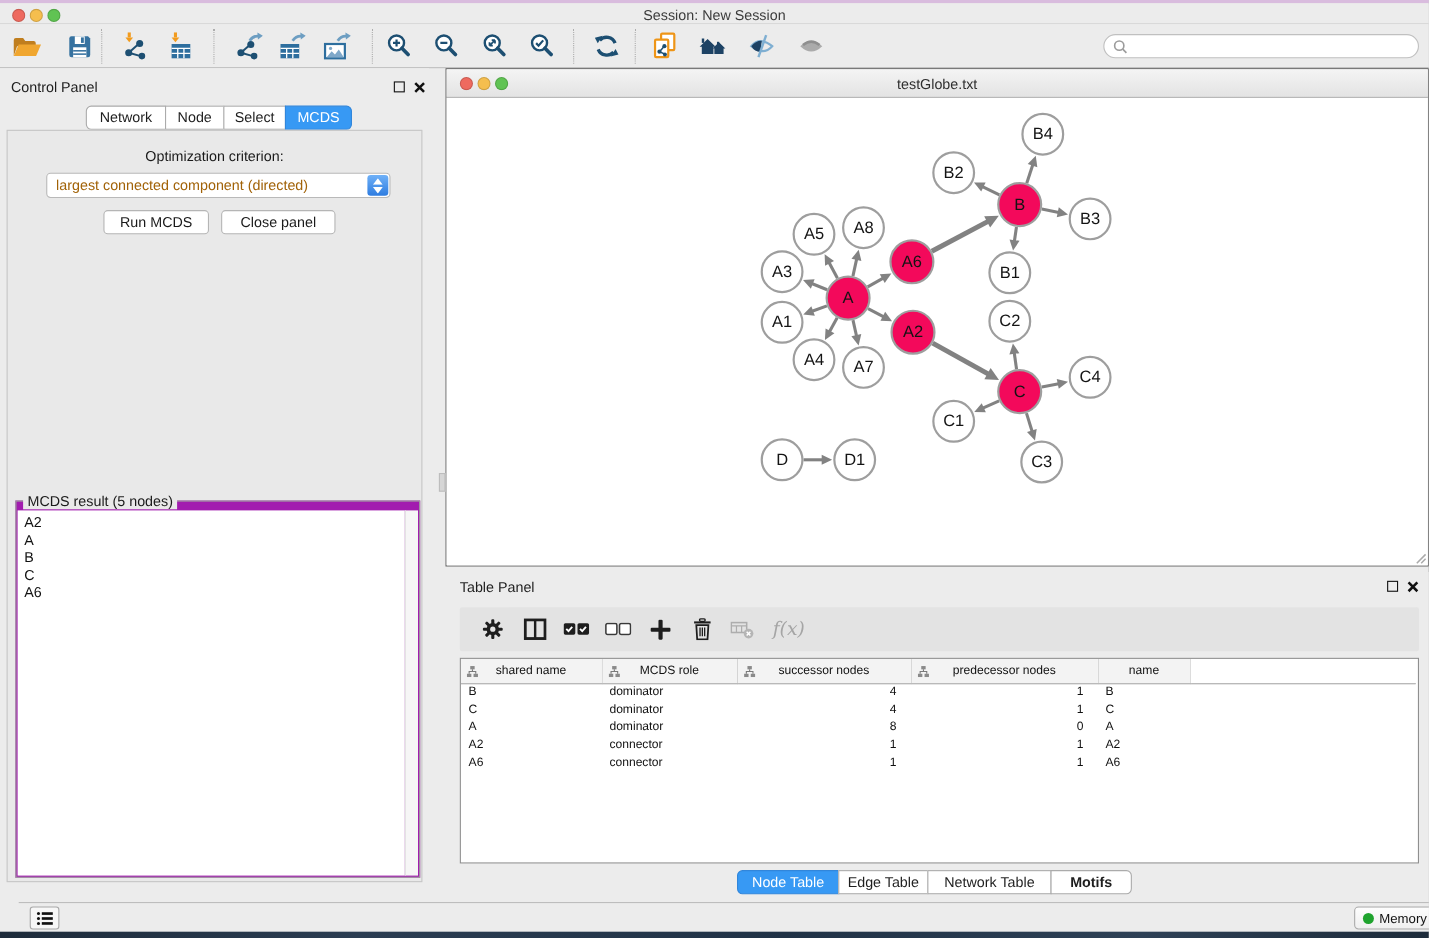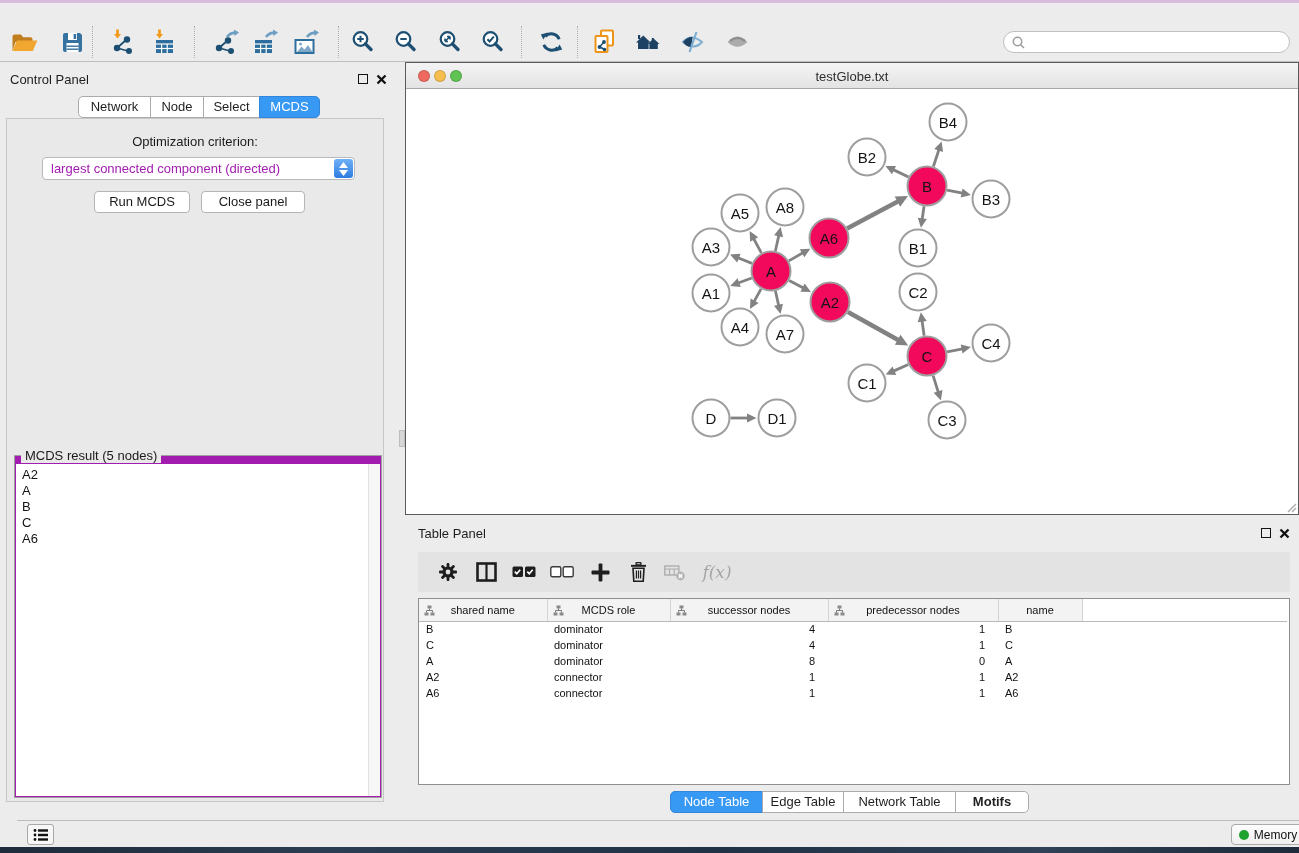--- a/index.html
+++ b/index.html
@@ -30,21 +30,21 @@
   .seg-tabs{position:absolute;display:flex;}
   .seg-tab{height:22px;line-height:20px;text-align:center;font-size:13px;color:#1E1E1E;background:#FFF;
     border:1px solid #ABABAB;margin-left:-1px;cursor:default;}
   .seg-tab:first-child{border-radius:5px 0 0 5px;margin-left:0;}
   .seg-tab:last-child{border-radius:0 5px 5px 0;}
   .seg-tab.active{background:#3799F4;border-color:#3186DB;color:#FFF;}
   .tab-pane{position:absolute;left:6px;top:56px;width:378px;height:684px;background:#E9E9E9;
     border:1px solid #C6C6C6;}
   .crit-label{position:absolute;left:0;width:390px;top:72px;text-align:center;font-size:13px;color:#1A1A1A;}
   .dropdown{position:absolute;left:42px;top:95px;width:313px;height:23px;background:#FFF;
-    border:1px solid #B9B9B9;border-radius:4px;font-size:13px;color:#a21caf;
+    border:1px solid #B9B9B9;border-radius:4px;font-size:13px;color:#a16207;
     display:flex;align-items:center;padding-left:8px;}
   .stepper{position:absolute;right:1px;top:1px;bottom:1px;width:19px;border-radius:3px;
     background:linear-gradient(#6FB1F8,#2E7CE0);display:flex;flex-direction:column;
     align-items:center;justify-content:center;gap:2px;}
   .btn{position:absolute;height:22px;background:#FFF;border:1px solid #B5B5B5;border-radius:4px;
     font-size:13px;color:#1A1A1A;text-align:center;line-height:20px;cursor:default;}
   .fieldset{position:absolute;left:14px;top:393px;width:368px;height:343px;border:1px solid #A0A0A0;
     background:#a21caf;padding-left:32px;}
   .fieldset legend,.fs-legend{position:absolute;top:-8px;left:6px;background:#E9E9E9;padding:0 4px;
     font-size:13px;color:#1A1A1A;}
@@ -91,20 +91,26 @@
   .desktop-strip{position:absolute;left:0;top:847px;width:1299px;height:6px;
     background:linear-gradient(90deg,#1D2B3A,#2B3D52 25%,#203246 55%,#2E4156 80%,#1D2B3A);}
 </style>
 </head>
 <body>
 
 <div class="window">
 
   <div class="top-strip"></div>
 
+  <div class="titlebar">
+    <span class="tl red" style="left:11px"></span>
+    <span class="tl yel" style="left:27px"></span>
+    <span class="tl grn" style="left:43px"></span>
+    <div class="win-title">Session: New Session</div>
+  </div>
 
   <div class="toolbar">
     <div class="tool" style="left:7px">
       <svg width="27" height="23" viewBox="0 0 27 23">
         <path d="M1.5 20 V5.5 Q1.5 3.5 3.5 3.5 h6.5 l2 2.7 h7.5 Q21.5 6.2 21.5 8.2 v2.8 h-17 z" fill="#C07E1E"></path>
         <path d="M1.5 20 L6 9.5 h20.3 L21.8 20 z" fill="#F0A62F"></path>
       </svg>
     </div>
     <div class="tool" style="left:55px">
       <svg width="23" height="23" viewBox="0 0 23 23">

